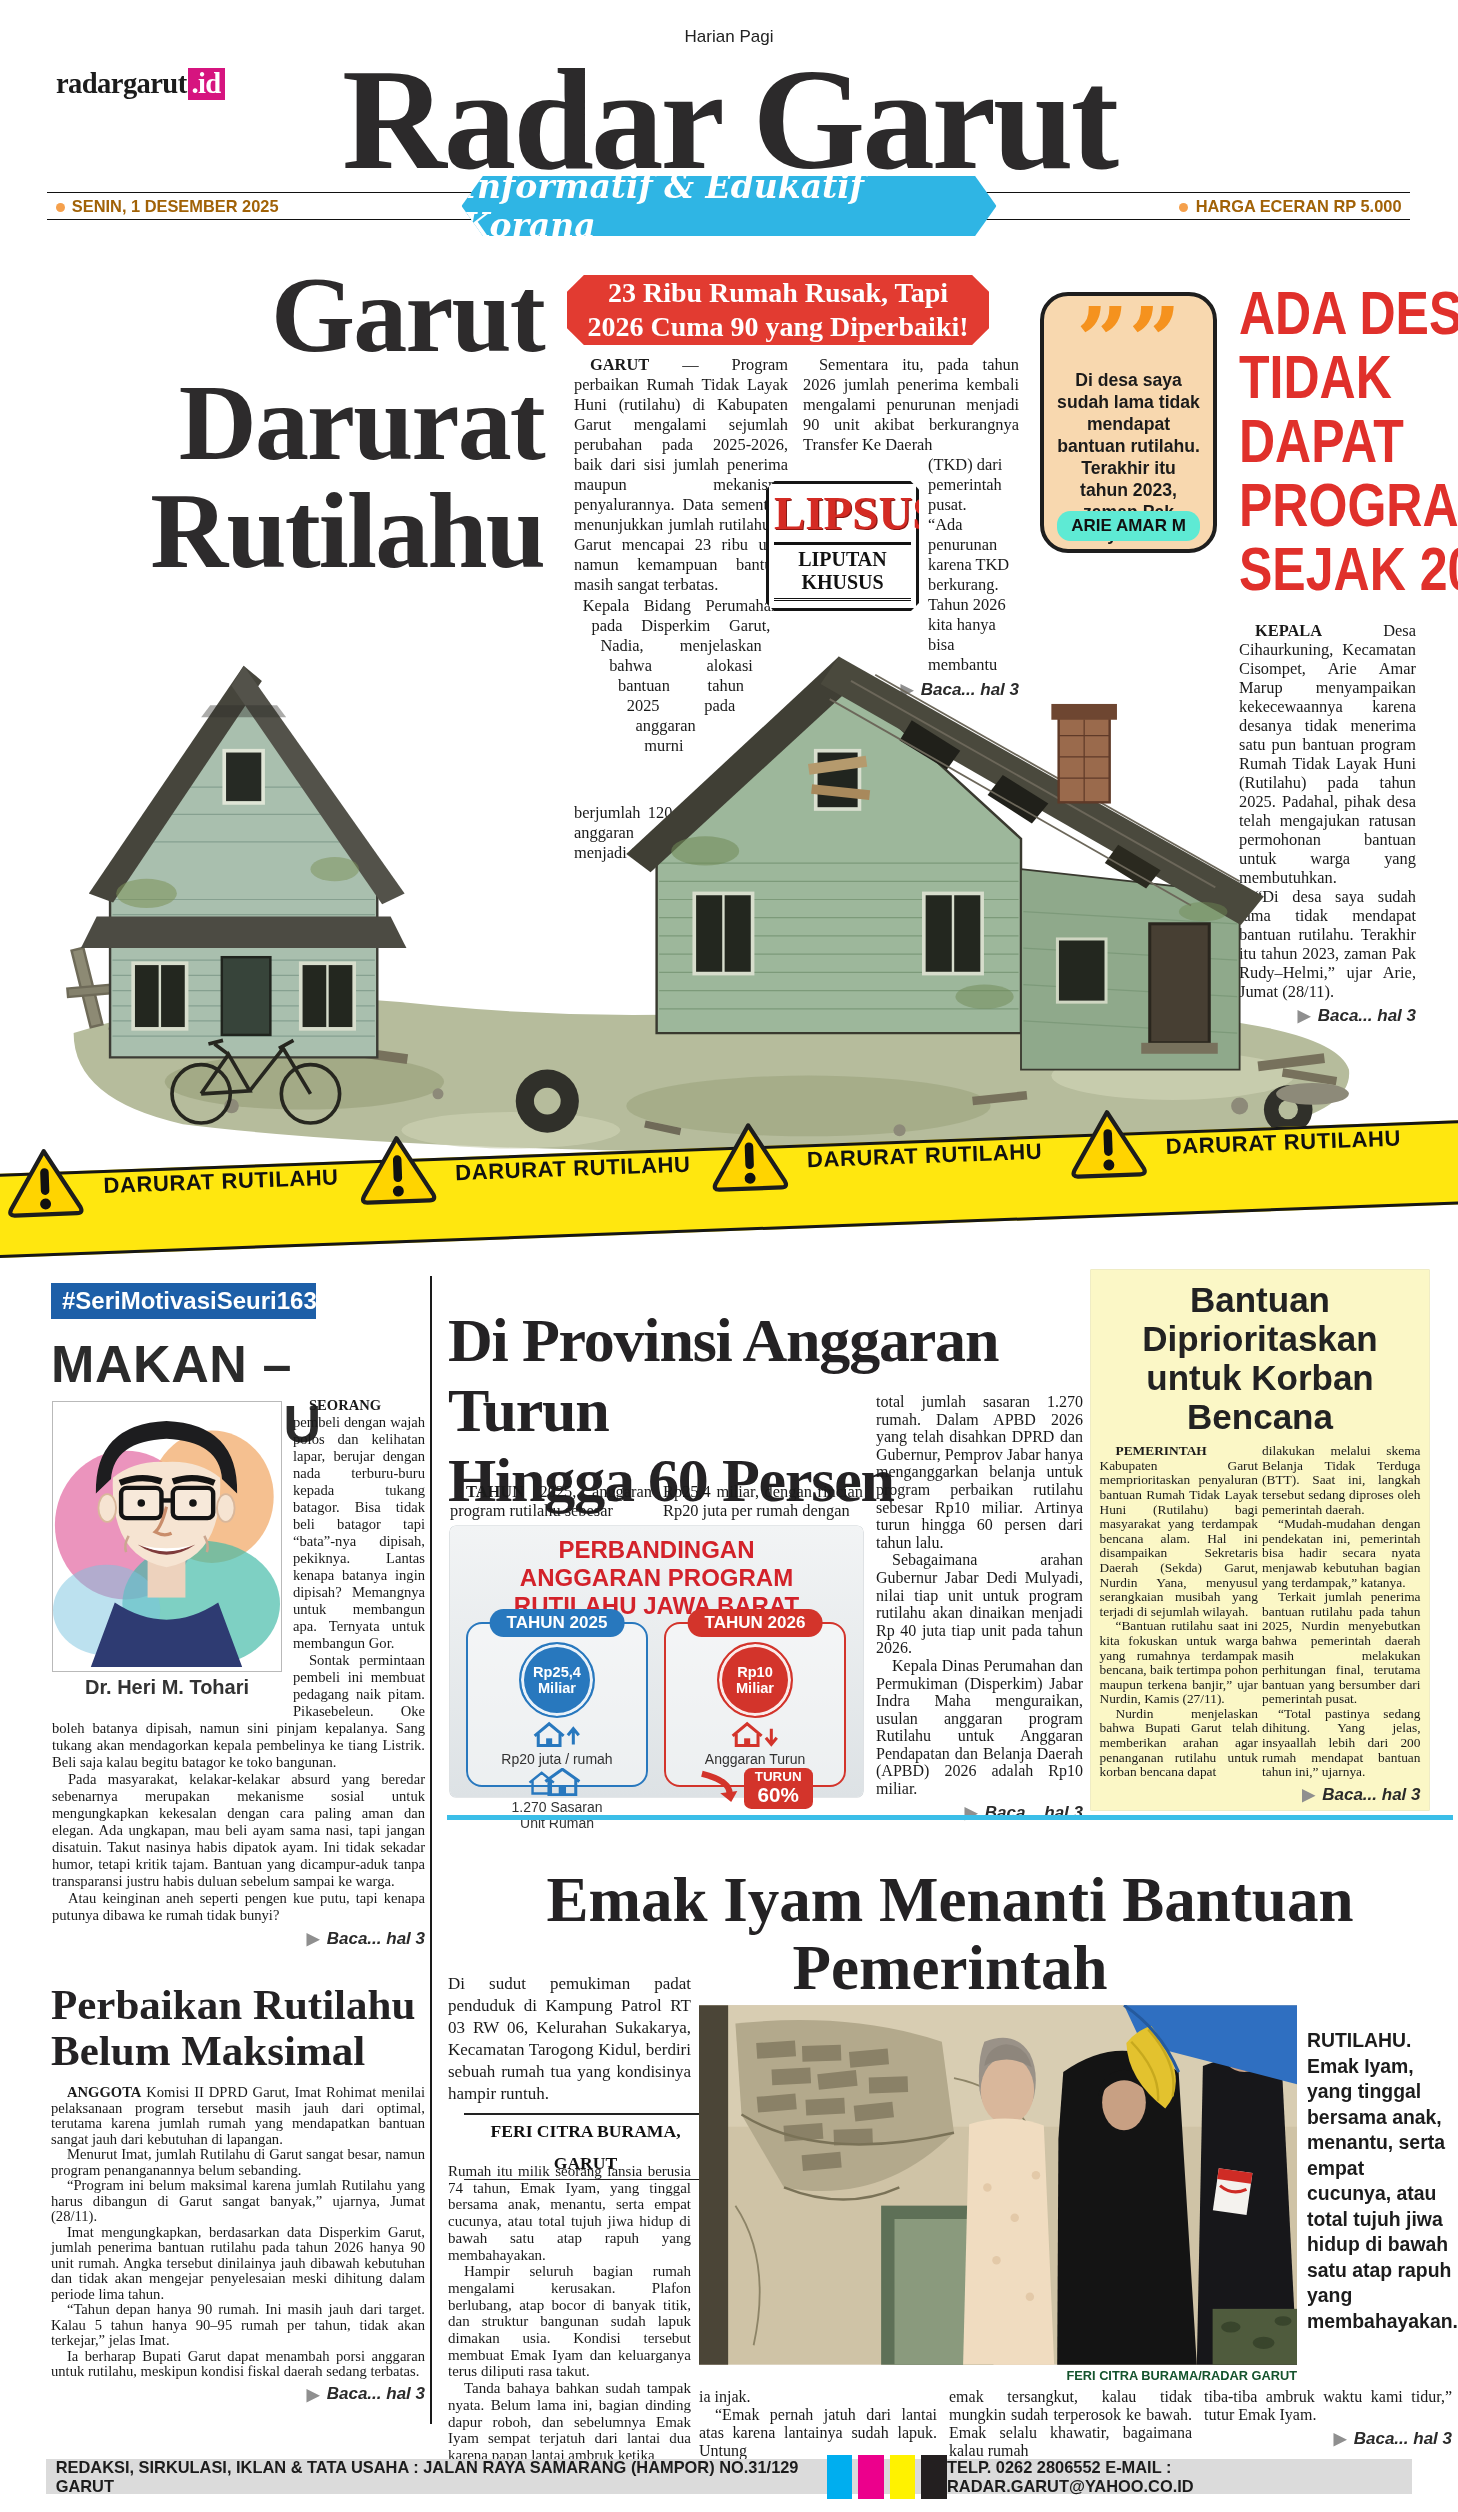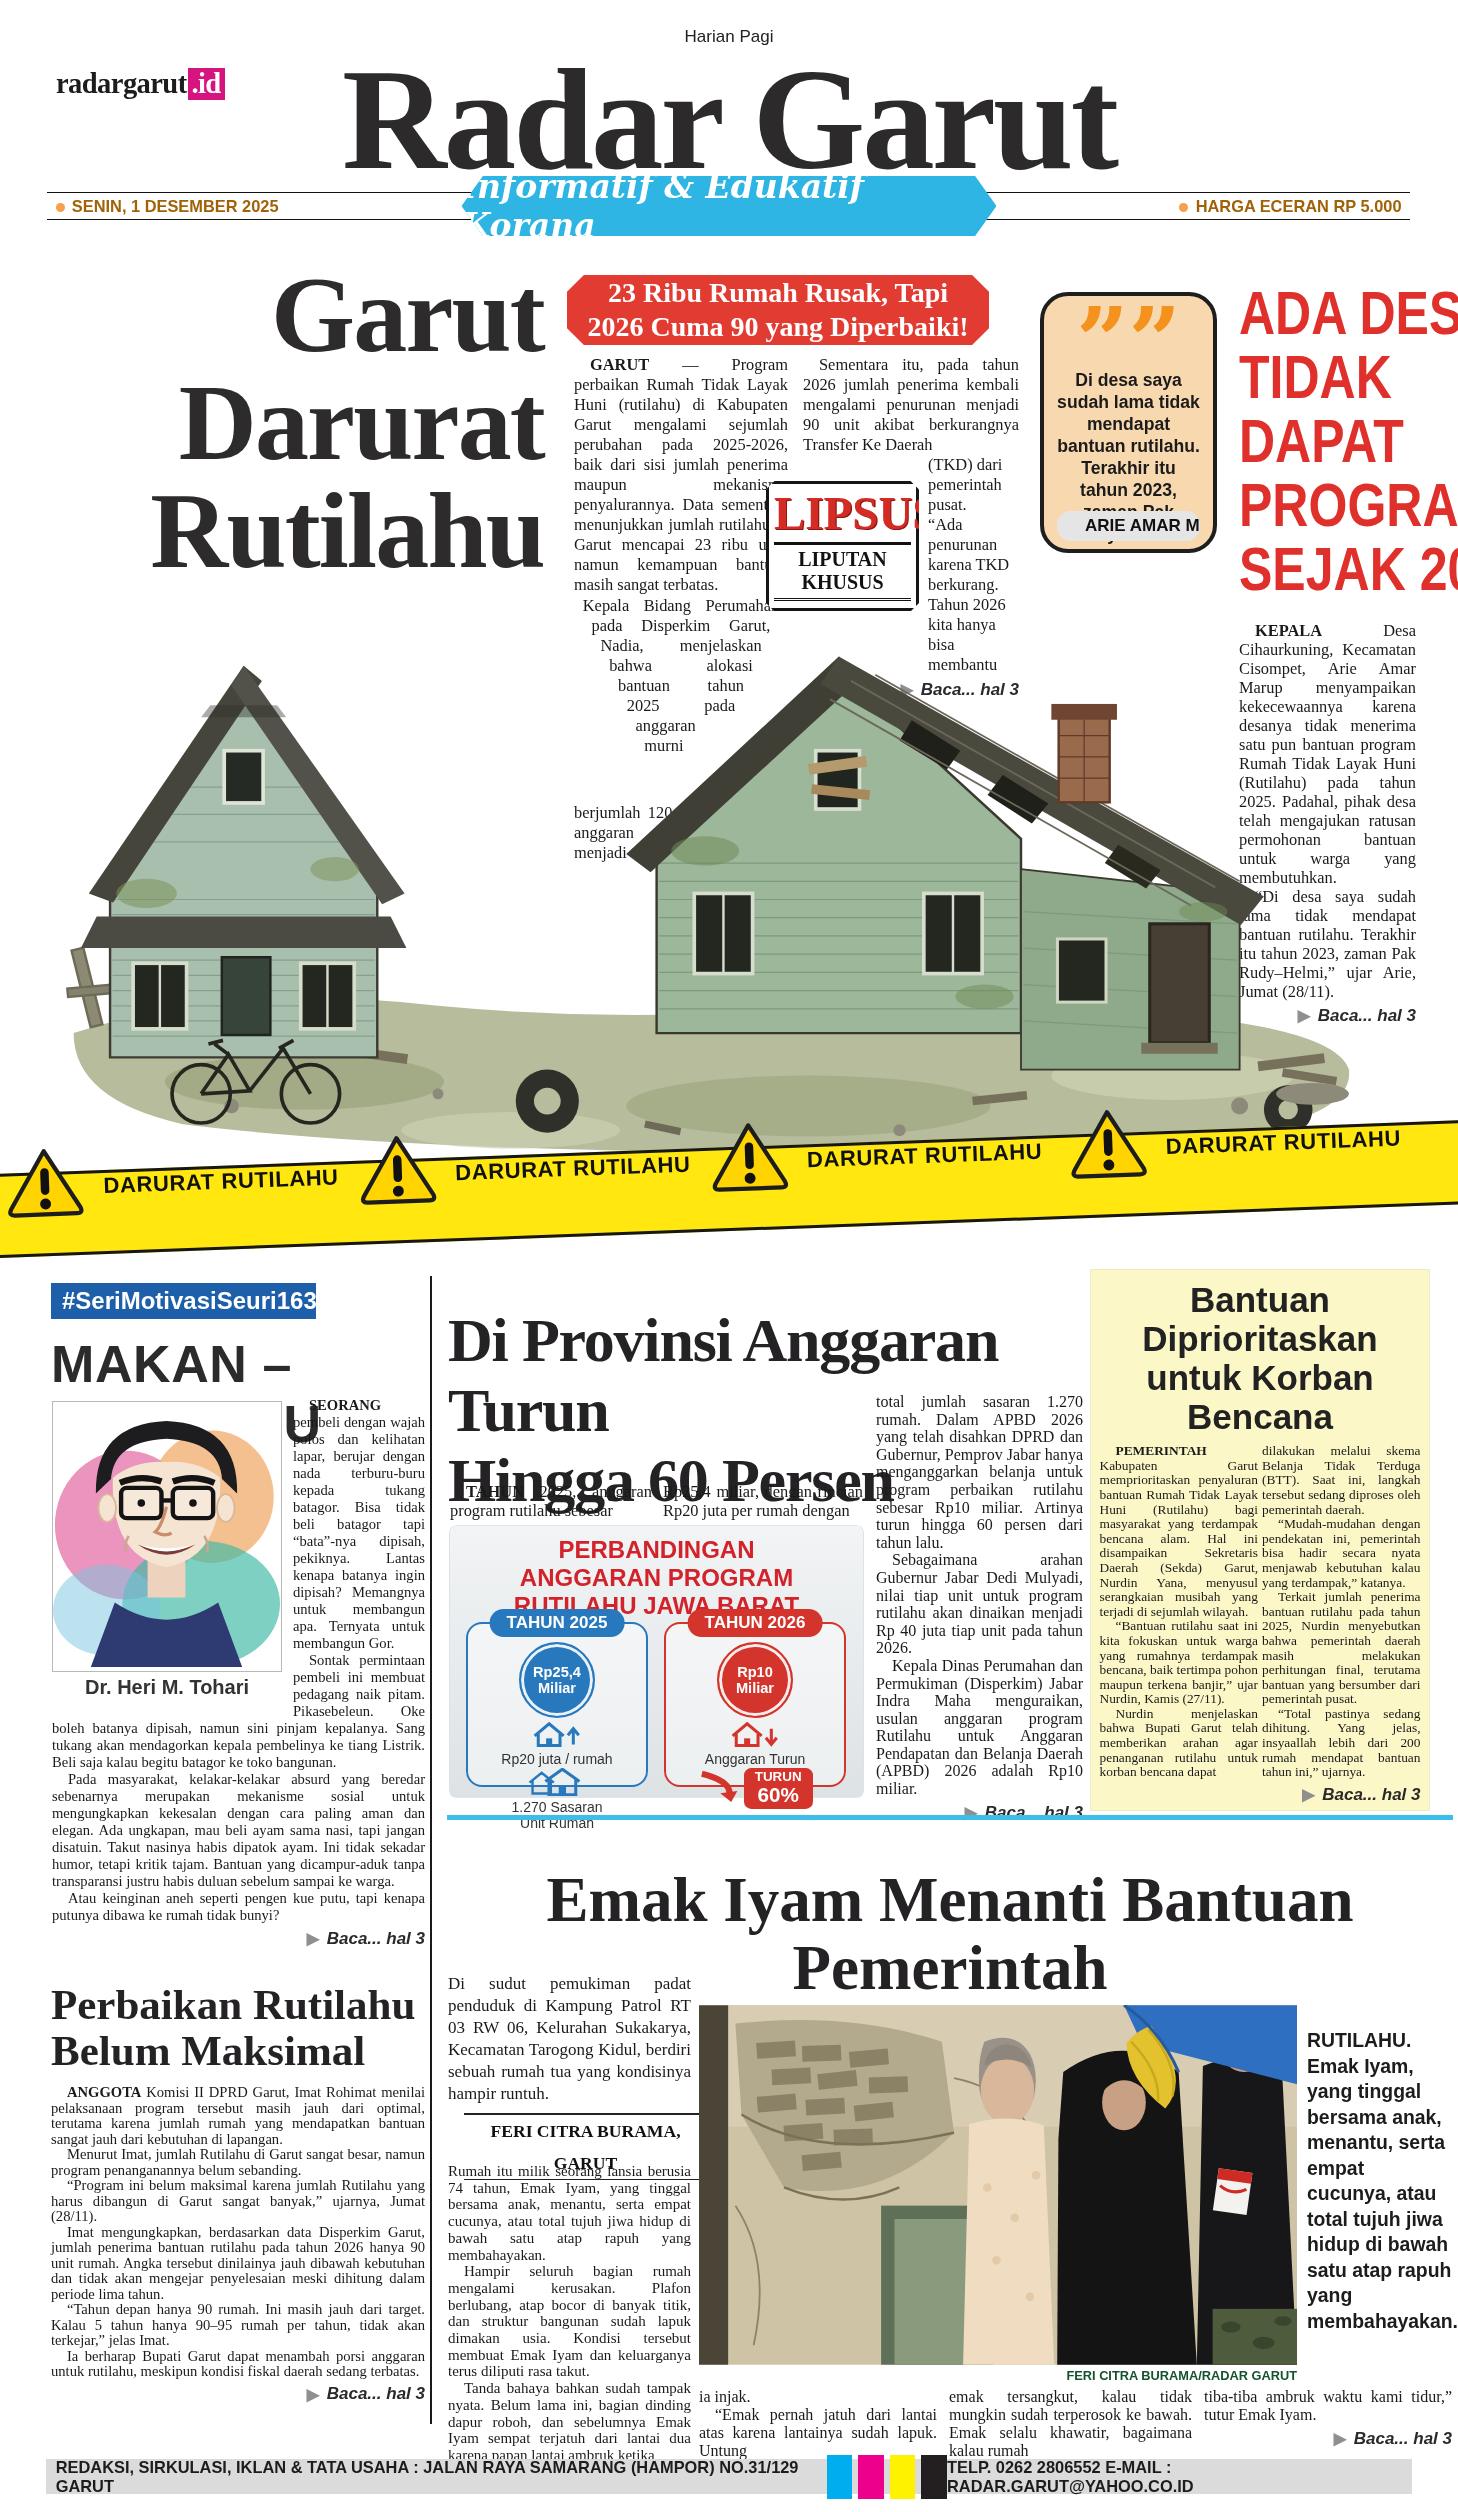--- a/index.html
+++ b/index.html
@@ -41,22 +41,22 @@
   .lipsus .t2{border-top:3px solid #111;margin-top:4.9px;padding-top:3.6px;font:700 20px "Liberation Serif",serif;color:#111;
               border-bottom:3.6px double #111;padding-bottom:3.6px;}
   .baca{margin-top:4.9px;display:flex;justify-content:flex-end;align-items:center;gap:7.3px;
         font:italic 700 17px "Liberation Sans",sans-serif;color:#2a2a2a;text-indent:0;}
   .baca .tri{color:#8f8f8f;font-style:normal;font-size:16.4px;}
   
   .qcard{left:1040px;top:292px;width:177px;height:261px;background:#F8D8AF;border:4.3px solid #1e1e1e;border-radius:28px;
          z-index:4;text-align:center;box-sizing:border-box;}
   .qglyph{font:700 91px/55px "DejaVu Serif",serif;color:#F5921E;margin-top:18px;}
   .qtext{font:700 17.6px/22px "Liberation Sans",sans-serif;color:#1b1b1b;padding:0 12px;}
-  .qattr{position:absolute;bottom:8.5px;left:13.4px;right:13.4px;background:#e5e5e5;border-radius:13.4px;height:30px;line-height:30px;
-         font:700 17px/30px "Liberation Sans",sans-serif;color:#111;text-align:right;}
+  .qattr{position:absolute;bottom:8.5px;left:13.4px;right:13.4px;background:#5eead4;border-radius:13.4px;height:30px;line-height:30px;
+         font:700 17px/30px "Liberation Sans",sans-serif;color:#111;}
   
   .desa-hl{left:1239px;top:281px;width:182px;color:#E0302B;font:800 61px/64px "Liberation Sans",sans-serif;}
   .desa-hl div{transform:scaleX(.82);transform-origin:left;white-space:nowrap;}
   .desa-bd{left:1239px;top:621px;width:177px;font-size:16.4px;line-height:19px;}
   
   .hero{left:49px;top:608px;width:1361px;height:583px;}
   
   .tape{left:-18px;top:1147px;width:1501px;height:78px;background:#FFE70F;border-top:3px solid #161616;
         border-bottom:3px solid #161616;transform:rotate(-2.1deg);z-index:6;}
   .tape .lbl{position:absolute;top:0;height:78px;line-height:78px;font:700 22px "Liberation Sans",sans-serif;
@@ -470,21 +470,21 @@
       <div>untuk Korban Bencana</div>
     </h2>
     <div class="ycols just">
       <div>
         <p class="pp"><b>PEMERINTAH</b><span> Kabupaten Garut memprioritaskan penyaluran bantuan Rumah Tidak Layak Huni (Rutilahu) bagi masyarakat yang terdampak bencana alam. Hal ini disampaikan Sekretaris Daerah (Sekda) Garut, Nurdin Yana, menyusul serangkaian musibah yang terjadi di sejumlah wilayah.</span></p>
         <p class="pp">“Bantuan rutilahu saat ini kita fokuskan untuk warga yang rumahnya terdampak bencana, baik tertimpa pohon maupun terkena banjir,” ujar Nurdin, Kamis (27/11).</p>
         <p class="pp">Nurdin menjelaskan bahwa Bupati Garut telah memberikan arahan agar penanganan rutilahu untuk korban bencana dapat</p>
       </div>
       <div>
         <p class="pp nin">dilakukan melalui skema Belanja Tidak Terduga (BTT). Saat ini, langkah tersebut sedang diproses oleh pemerintah daerah.</p>
-        <p class="pp">“Mudah-mudahan dengan pendekatan ini, pemerintah bisa hadir secara nyata menjawab kebutuhan kalau yang terdampak,” katanya.</p>
+        <p class="pp">“Mudah-mudahan dengan pendekatan ini, pemerintah bisa hadir secara nyata menjawab kebutuhan bagian yang terdampak,” katanya.</p>
         <p class="pp">Terkait jumlah penerima bantuan rutilahu pada tahun 2025, Nurdin menyebutkan bahwa pemerintah daerah masih melakukan perhitungan final, terutama bantuan yang bersumber dari pemerintah pusat.</p>
         <p class="pp">“Total pastinya sedang dihitung. Yang jelas, insyaallah lebih dari 200 rumah mendapat bantuan tahun ini,” ujarnya.</p>
         <div class="baca">
             <span class="tri">▶</span>
             <i>Baca... hal 3</i>
           </div>
       </div>
     </div>
   </div>
 

